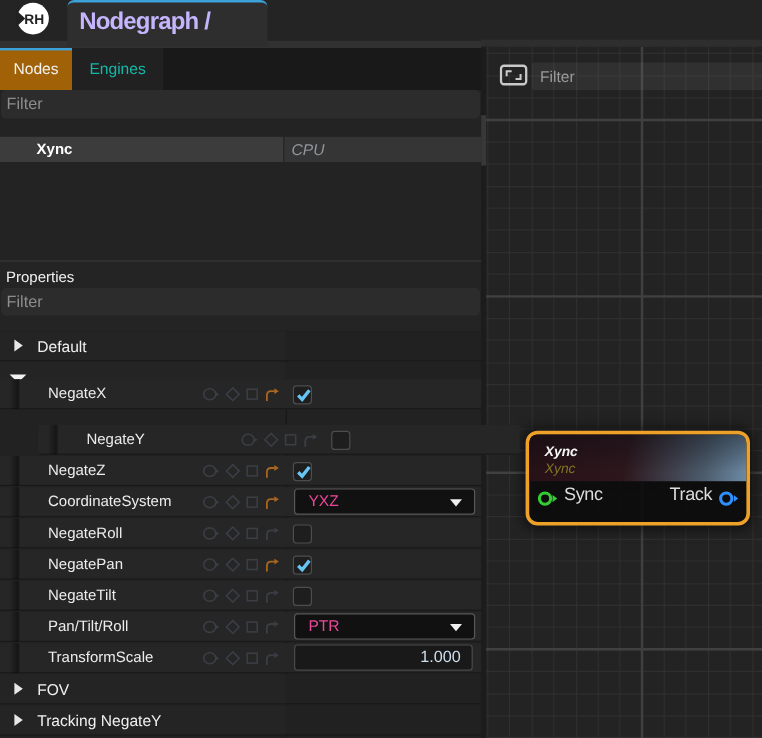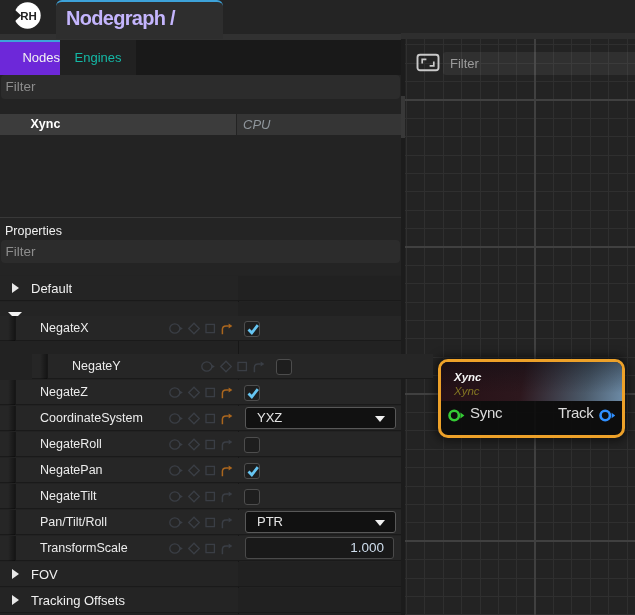--- a/index.html
+++ b/index.html
@@ -10,23 +10,23 @@
   
   #topbar { left:0; top:0; width:635px; height:39px; background:#242424; }
   #botband { left:0; top:34px; width:635px; height:5.5px; background:#313131; }
   #maintab { left:56px; top:0; width:167px; height:39px; background:#2e2e2e;
              border-top:2.5px solid #3da2d9; border-radius:6px 6px 0 0;
              color:#c4b5fd; font-size:20px; font-weight:bold; letter-spacing:-0.7px;
              line-height:32px; text-align:left; padding-left:10px; }
 
   
   #tabbar2 { left:0; top:39.5px; width:401px; height:35px; background:#191919; }
-  #nodestab { left:0; top:39.5px; width:60px; height:35px; background:#6d28d9;
+  #nodestab { left:0; top:39.5px; width:60px; height:35px; background:#a16207;
               border-top:2.5px solid #3da2d9; color:#f2f2f2; font-size:13px;
-              line-height:31px; text-align:right; }
+              line-height:31px; text-align:center; }
   #enginestab { left:60px; top:39.5px; width:76px; height:35px; background:#212121;
                 color:#14b8a6; font-size:13px; line-height:36px; text-align:center; }
 
   
   .filterrow { background:#2c2c2c; color:#8d8d8d; font-size:13.5px; border-radius:4px; }
   #nfilter { left:1px; top:74.5px; width:399px; height:24.5px; line-height:24.5px; padding-left:4.5px; }
   #list { left:0; top:99px; width:401px; height:118px; background:#232323; }
   #xyncrow { left:0; top:113.5px; width:236px; height:21px; background:#3c3c3c;
              color:#fff; font-weight:bold; font-size:12.5px; line-height:21px; padding-left:30.5px; }
   #cpucell { left:237px; top:113.5px; width:164px; height:21px; background:#353535;
@@ -47,21 +47,21 @@
   .tri.right { border-left:7px solid #e8e8e8; border-top:5px solid transparent; border-bottom:5px solid transparent; top:7px; left:12px;}
   .tri.down  { border-top:7px solid #f2f2f2; border-left:7px solid transparent; border-right:7px solid transparent; top:10px; left:8px;}
   .glabel { position:absolute; left:31px; top:0; line-height:25px; font-size:13px; color:#f0f0f0; }
   .plabel { position:absolute; left:40px; top:0; line-height:25px; font-size:12.5px; color:#ececec; }
   .lstrip { position:absolute; left:8px; top:0; width:8px; height:25px;
             background:linear-gradient(to right, rgba(0,0,0,0), rgba(0,0,0,0.45)); border-right:1px solid #171717; }
   .icons { position:absolute; left:166px; top:5px; }
   .cb { position:absolute; left:244px; top:4.5px; width:16px; height:16px; background:#1e1e1e;
         border:1px solid #4d4d4d; border-radius:3px; }
   .dd { position:absolute; left:245px; top:1px; width:151px; height:22px; background:#111;
-        border:1px solid #585858; border-radius:3px; color:#e5e5e5; font-size:13px;
+        border:1px solid #585858; border-radius:3px; color:#ec4899; font-size:13px;
         line-height:20px; padding-left:11px; }
   .dd .caret { position:absolute; right:10px; top:8px; width:0; height:0;
                border-top:6px solid #f0f0f0; border-left:5.5px solid transparent; border-right:5.5px solid transparent; }
   .numin { position:absolute; left:245px; top:1px; width:149px; height:22px; background:#191919;
            border:1px solid #4a4a4a; border-radius:3px; color:#cfdeed; font-size:13.5px;
            line-height:20px; text-align:right; padding-right:9px; }
   #coldiv { left:238px; top:276px; width:1px; height:338px; background:#171717; }
 
   
   #gutter { left:401px; top:39px; width:4px; height:576px; background:#1c1c1c; }
@@ -276,14 +276,14 @@
     </svg>
   <span class="numin">1.000</span>
   </div>
 
 <div class="row grow" style="top:562px;">
     <span class="tri right"></span>
     <span class="glabel">FOV</span>
   </div>
 <div class="row grow" style="top:588px;">
     <span class="tri right"></span>
-    <span class="glabel">Tracking Offsets</span>
+    <span class="glabel">Tracking NegateY</span>
   </div>
 
 </body></html>

